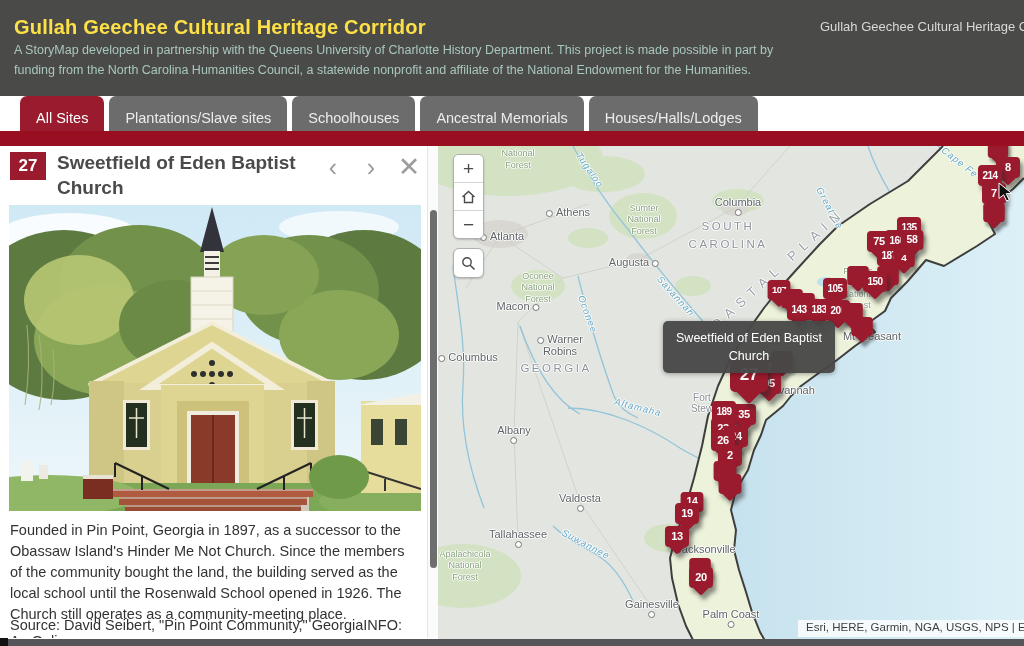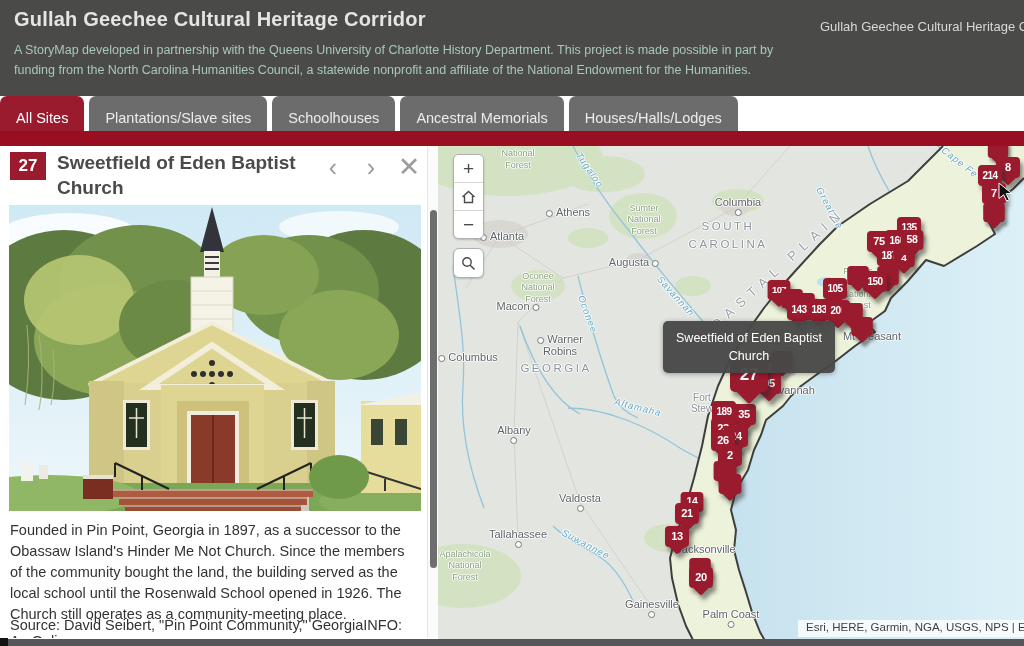--- a/index.html
+++ b/index.html
@@ -1,26 +1,26 @@
 <!DOCTYPE html>
 <html style="--accent: #9b1b2e; --strip: #9a0e22; --tab_bg: #6c6c6c; --header_bg: #4a4a48; --subtitle: #a9c7be; --water: #c9e4ef; --corridor: #edf3da; --tooltip_bg: #484848;"><head>
 <meta charset="utf-8">
 <style>
   html,body{margin:0;padding:0;background:#fff;}
   .app{position:relative;width:1024px;height:646px;overflow:hidden;
        font-family:"Liberation Sans",sans-serif;background:#fff;}
 
   
   .topbar{position:absolute;left:0;top:0;width:1024px;height:96px;background:var(--header_bg);}
-  .app-title{position:absolute;left:14px;top:8px;margin:0;font-size:20px;font-weight:bold;color:#e5e5e5;letter-spacing:.2px;}
+  .app-title{position:absolute;left:14px;top:16px;margin:0;font-size:20px;font-weight:bold;color:#fde047;letter-spacing:.2px;}
   .subtitle{position:absolute;left:14px;top:41px;width:778px;font-size:12.5px;line-height:1.58;color:var(--subtitle);}
   .window-title{position:absolute;left:820px;top:19px;width:204px;font-size:13px;color:#d9d9d9;white-space:nowrap;overflow:hidden;}
 
   
-  .tabbar{position:absolute;left:0;top:96px;width:1024px;height:43px;display:flex;gap:5px;padding-left:0;box-sizing:border-box;overflow:hidden;}
+  .tabbar{position:absolute;left:0;top:96px;width:1024px;height:43px;display:flex;gap:5px;padding-left:20px;box-sizing:border-box;overflow:hidden;}
   .tab{flex:0 0 auto;display:flex;align-items:center;padding:0 16px;background:var(--tab_bg);color:#ececec;
        font-size:14.5px;border-radius:7px 7px 0 0;cursor:pointer;white-space:nowrap;}
   .tab.active{background:var(--accent);color:#fff;}
   .redstrip{position:absolute;left:0;top:131px;width:1024px;height:15px;background:var(--strip);}
 
   
   .panel{position:absolute;left:0;top:146px;width:427px;height:492px;background:#fff;overflow:hidden;}
   .badge{position:absolute;left:10px;top:6px;width:36px;height:28px;background:var(--accent);color:#fff;
          font-size:17px;font-weight:bold;display:flex;align-items:center;justify-content:center;}
   .panel-title{position:absolute;left:57px;top:4px;width:266px;font-size:19px;font-weight:bold;color:#4a4a4a;line-height:1.32;}
@@ -410,21 +410,21 @@
         <div class="marker" style="left: 275px; top: 314px; transform: scale(0.95);">
           <span></span>
         </div>
         <div class="marker" style="left: 280px; top: 327px; transform: scale(0.95);">
           <span></span>
         </div>
         <div class="marker" style="left: 242px; top: 345px; transform: scale(0.95);">
           <span>14</span>
         </div>
         <div class="marker" style="left: 237px; top: 357px;">
-          <span>21</span>
+          <span>19</span>
         </div>
         <div class="marker" style="left: 227px; top: 380px;">
           <span>13</span>
         </div>
         <div class="marker" style="left: 250px; top: 410px; transform: scale(0.9);">
           <span></span>
         </div>
         <div class="marker" style="left: 251px; top: 421px;">
           <span>20</span>
         </div>

